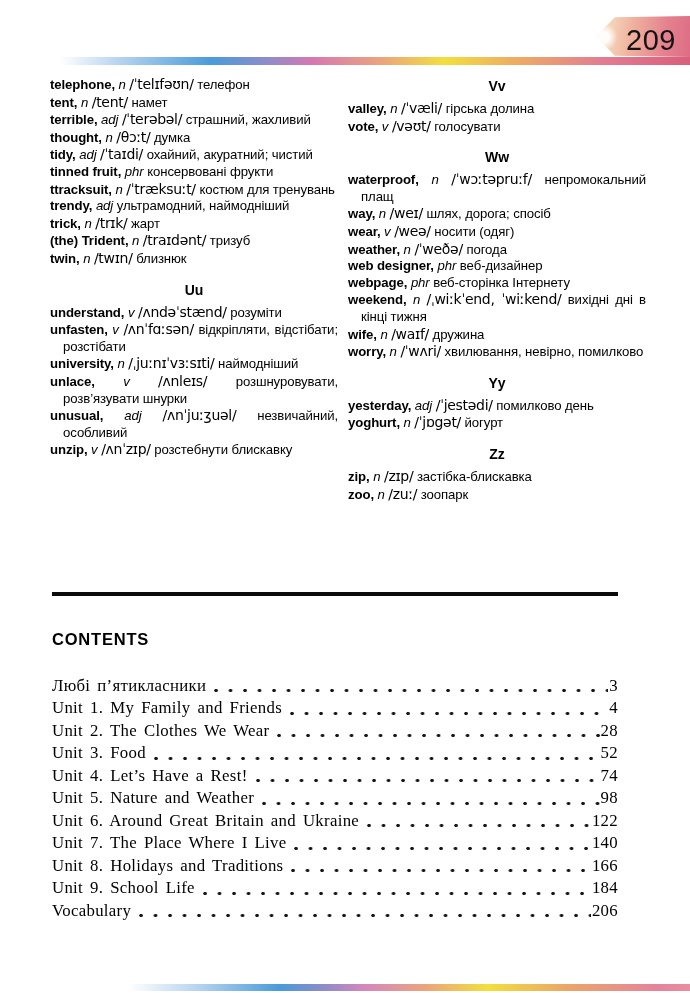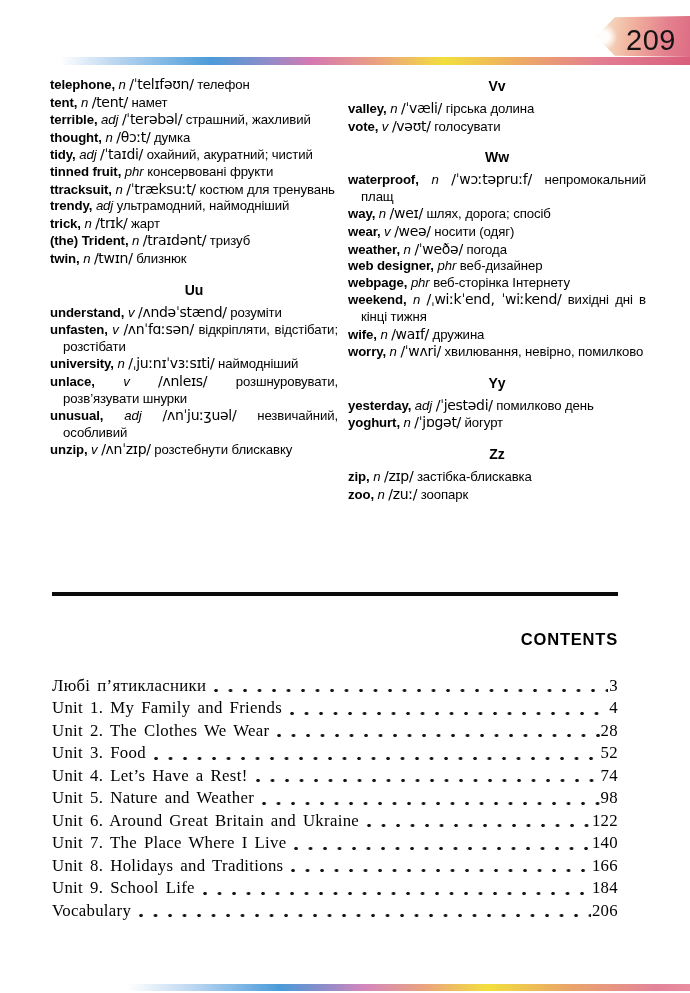--- a/index.html
+++ b/index.html
@@ -57,21 +57,21 @@
   .entry .phon{font-family:"DejaVu Sans", sans-serif;font-size:14px;letter-spacing:-0.3px;}
   .entry span:empty, .entry i:empty, .entry b:empty{display:none;}
   
   .rule{position:absolute;left:52px;top:592px;width:566px;height:4px;background:#0b0b0b;}
   .contents{
     position:absolute;left:52px;top:628px;width:566px;
     font-family:"Liberation Serif", serif;font-size:16.8px;line-height:22.5px;
   }
   .contents-title{
     font-family:"Liberation Sans", sans-serif;
-    text-align:right;font-weight:bold;font-size:16.5px;letter-spacing:0.8px;
+    text-align:left;font-weight:bold;font-size:16.5px;letter-spacing:0.8px;
     margin:0 0 24px;
   }
   .toc-row{display:flex;align-items:flex-start;letter-spacing:0.3px;word-spacing:2.5px;}
   .toc-label b{font-weight:normal;}
   .toc-label b:empty,.toc-label span:empty{display:none;}
   .leader{
     flex:1 1 auto;align-self:flex-end;height:7px;margin:0 1px 3px 7px;
     background-image:radial-gradient(circle at 3px 3.5px, #151515 1.45px, rgba(0,0,0,0) 2px);
     background-size:14.5px 7px;background-repeat:repeat-x;
   }

